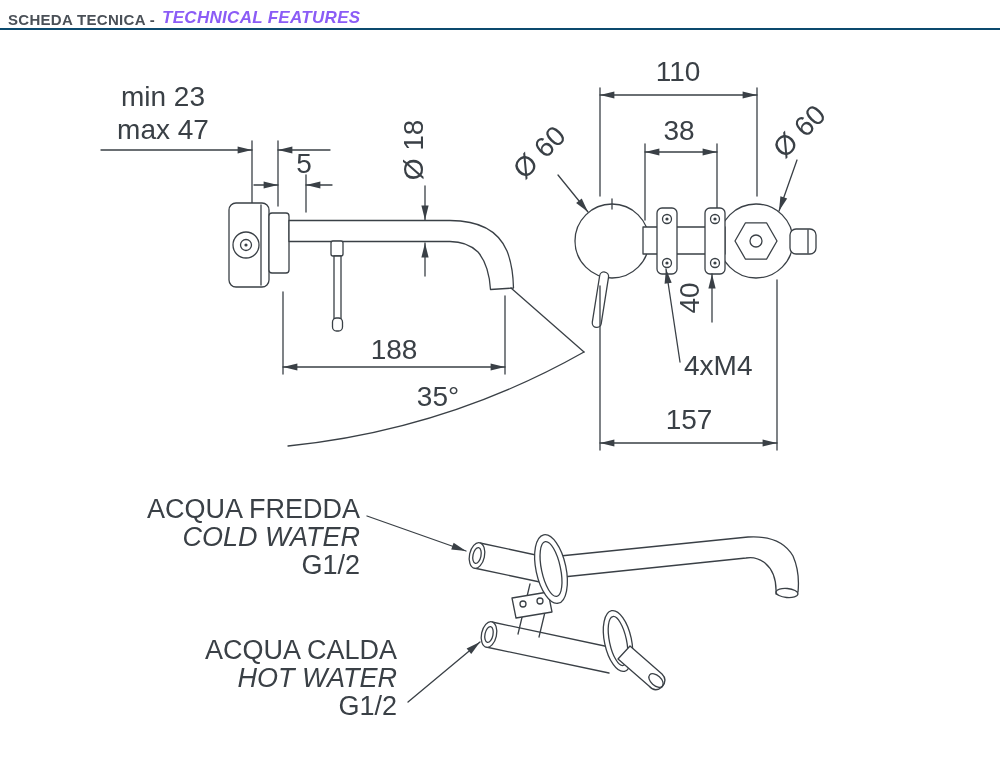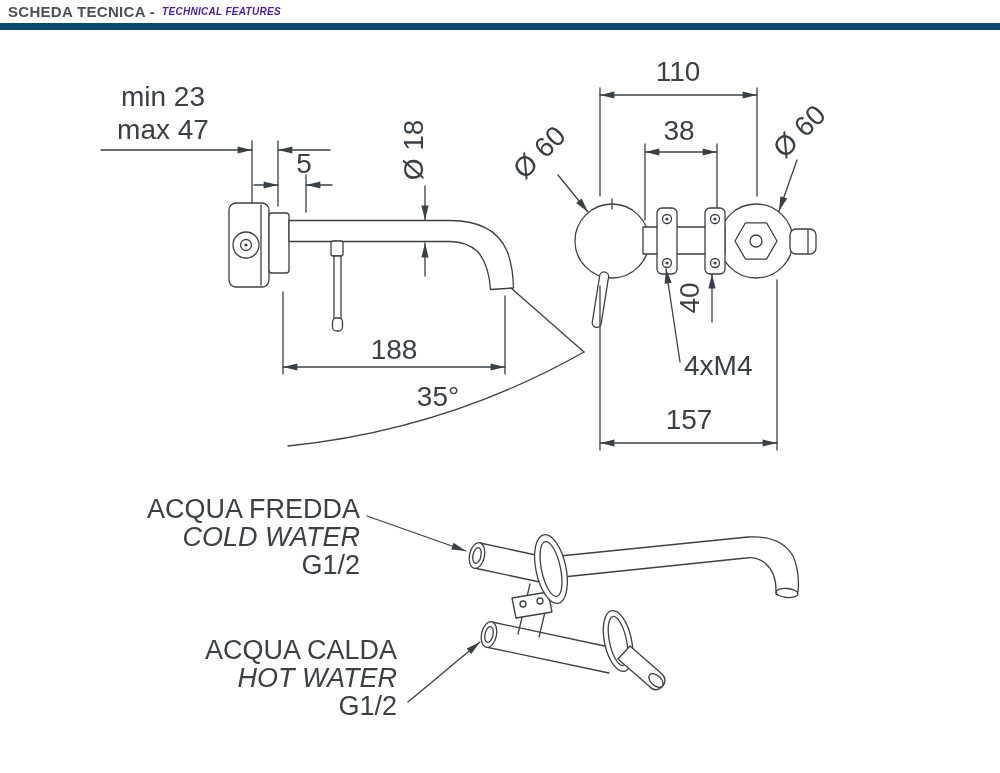--- a/index.html
+++ b/index.html
@@ -1,21 +1,21 @@
 <!DOCTYPE html>
 <html><head>
 <meta charset="utf-8">
 <style>
   html,body{margin:0;padding:0;background:#fff;}
   .page{position:relative;width:1000px;height:773px;background:#ffffff;overflow:hidden;
         font-family:"Liberation Sans",sans-serif;}
   .hdr{position:absolute;top:0;left:0;width:100%;height:30px;box-sizing:border-box;
-       border-bottom:7px solid #0c4a6e;display:flex;align-items:center;gap:7px;padding-left:8px;}
+       border-bottom:2px solid #0c4a6e;display:flex;align-items:flex-end;gap:7px;padding-left:8px;}
   .hdr .it{font-weight:bold;font-size:15px;color:#4a5057;letter-spacing:.3px;}
-  .hdr .en{font-weight:bold;font-style:italic;font-size:10px;color:#4c1d95;letter-spacing:.3px;}
+  .hdr .en{font-weight:bold;font-style:italic;font-size:17px;color:#8b5cf6;letter-spacing:.3px;}
   svg.draw{position:absolute;top:0;left:0;}
   svg.draw text{fill:#3a4046;stroke:none;font-family:"Liberation Sans",sans-serif;}
   .dim{font-size:28px;}
   .lbl{font-size:27px;}
   .ital{font-style:italic;}
 </style>
 </head>
 <body>
 
 <div class="page">

